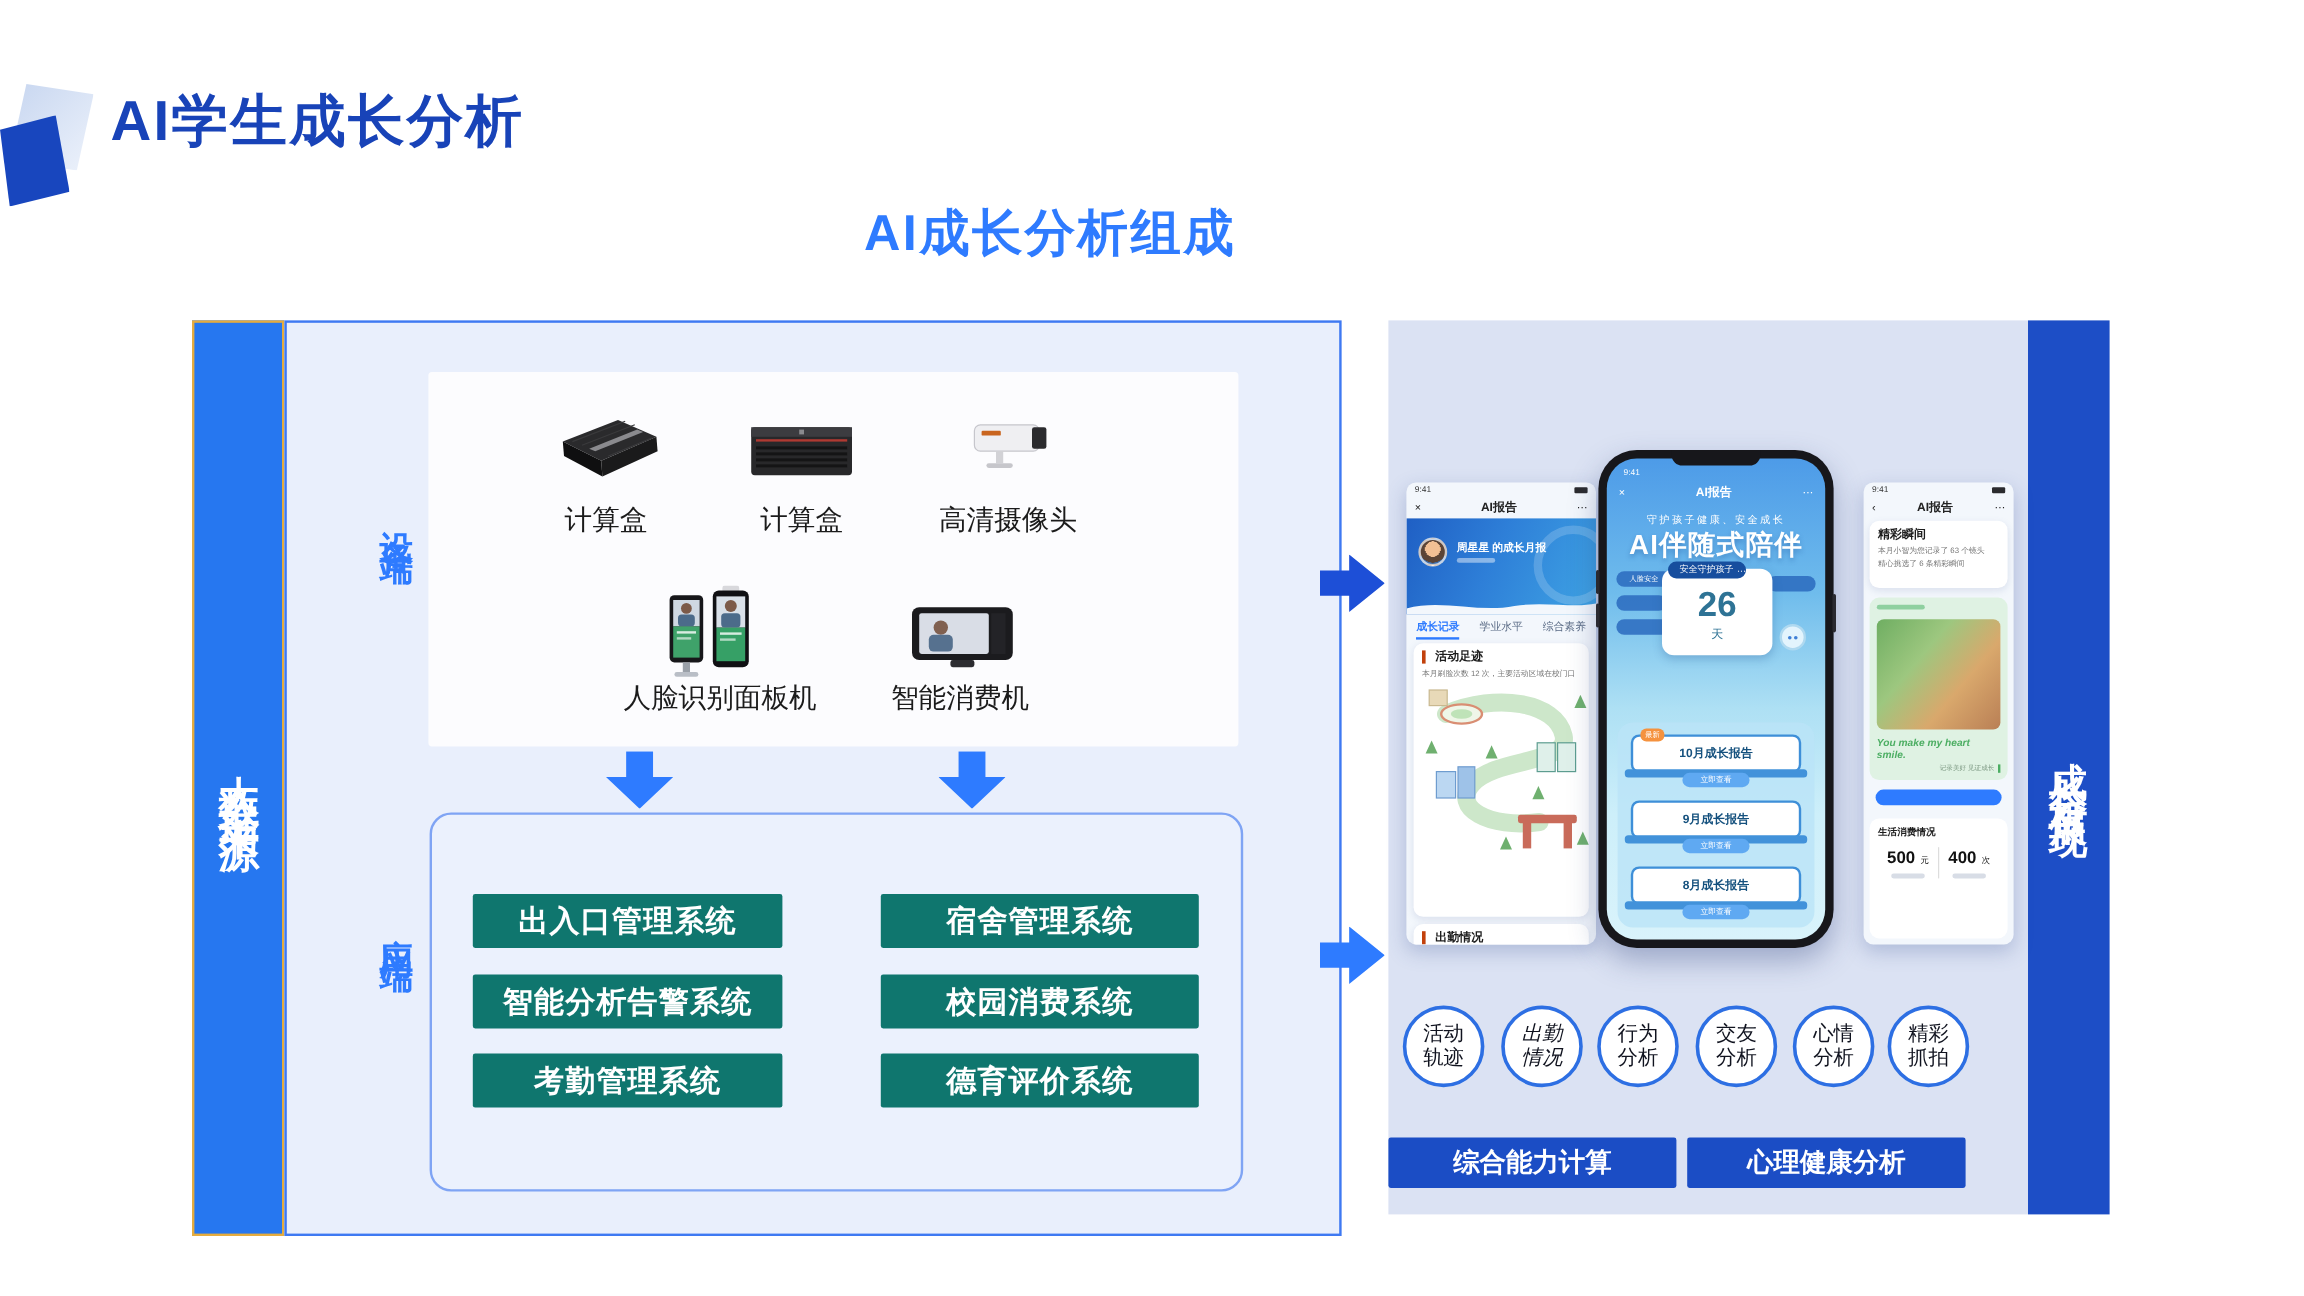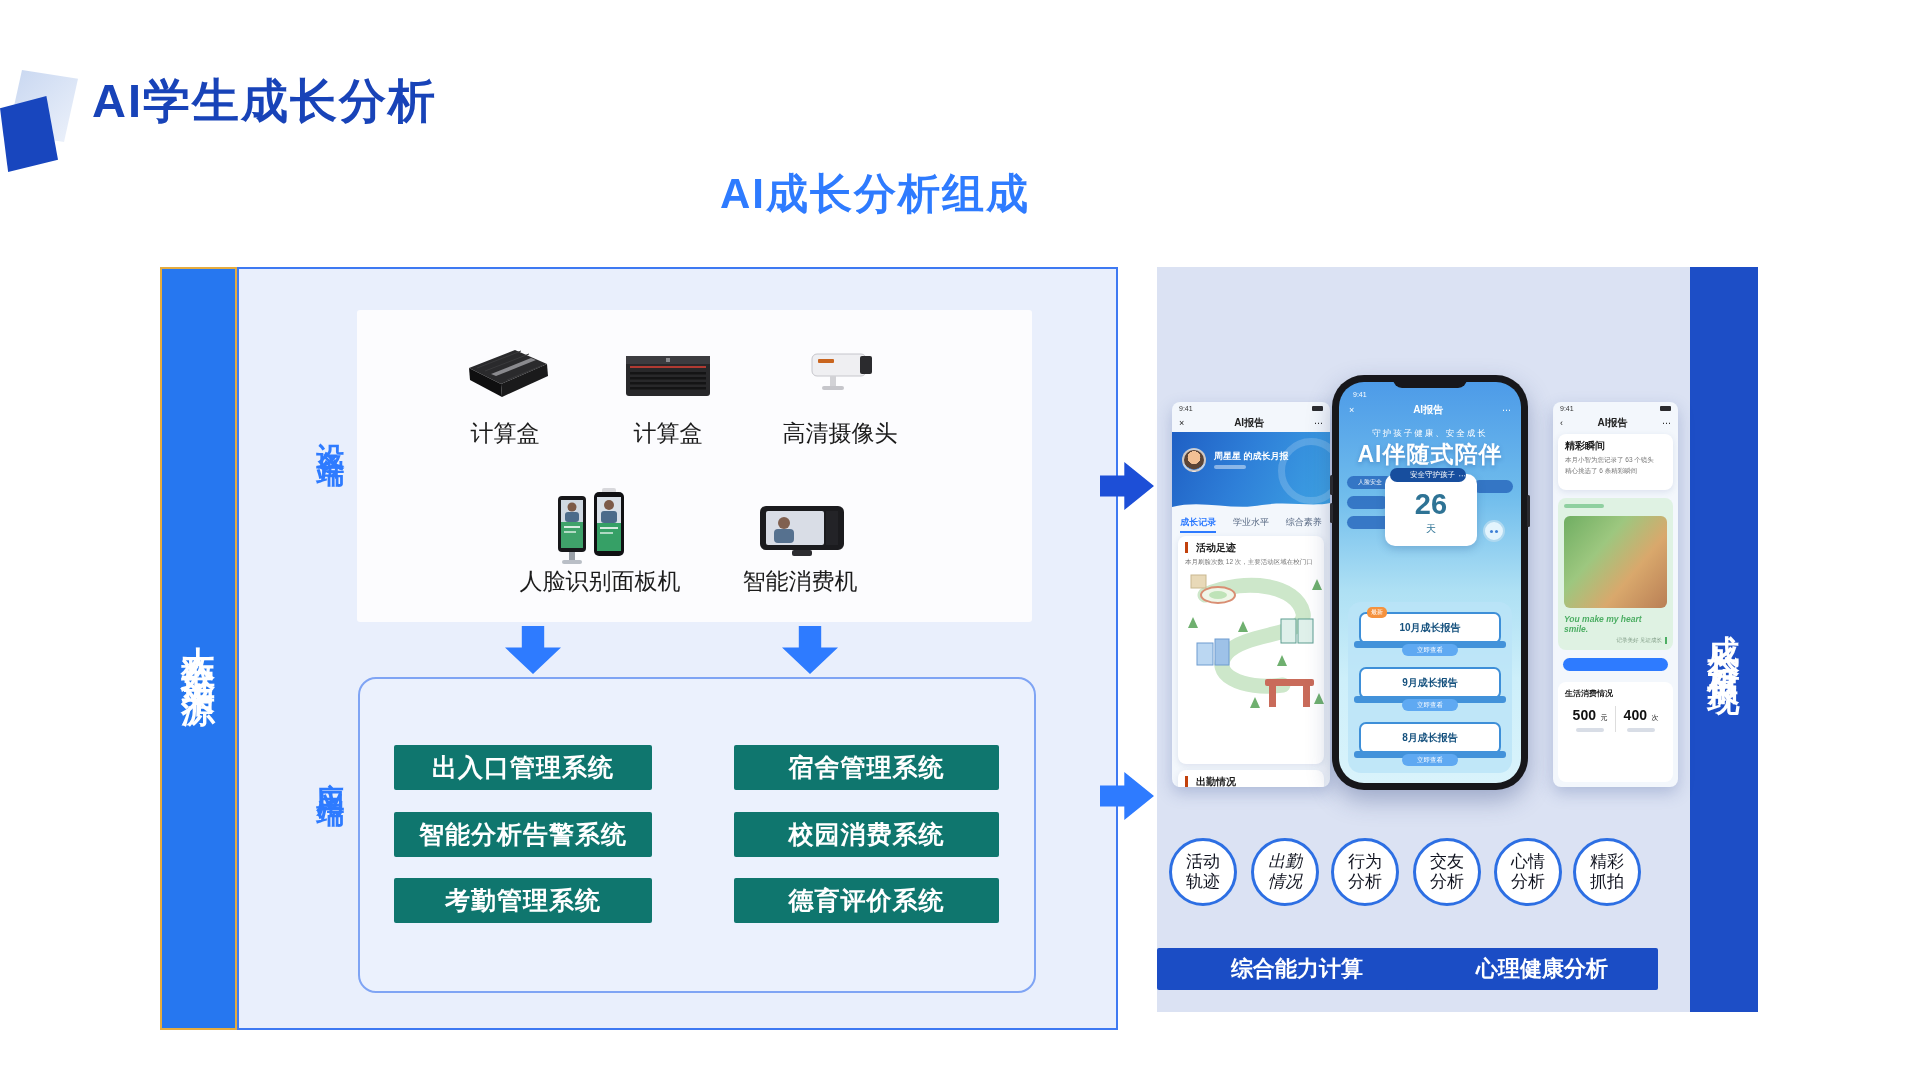--- a/index.html
+++ b/index.html
@@ -41,21 +41,21 @@
   
   .right-panel{left:1157px;top:267px;width:533px;height:745px;background:#DBE2F3;}
   .side-bar-right{left:1690px;top:267px;width:68px;height:745px;background:#1D4EC6;
     display:flex;align-items:center;justify-content:center;}
   .side-bar-right .vtext{font-size:32px;letter-spacing:10px;}
 
   .badge{position:absolute;width:68px;height:68px;border-radius:50%;background:#ffffff;
     border:3px solid #2D6FE3;box-sizing:border-box;text-align:center;
     font-size:17px;line-height:1.18;color:#10131f;display:flex;flex-direction:column;justify-content:center;}
   .bottom-btn{position:absolute;top:948px;height:42px;background:#1B4DC5;color:#fff;
-    font-size:22px;font-weight:bold;display:flex;align-items:center;justify-content:center;border-radius:2px;padding-left:20px;}
+    font-size:22px;font-weight:bold;display:flex;align-items:center;justify-content:center;border-radius:2px;}
 
   
   .screen{background:#ffffff;border-radius:8px;box-shadow:0 6px 16px rgba(60,85,150,.28);overflow:hidden;}
   .screen-left{left:1172px;top:402px;width:158px;height:385px;z-index:1;background:#F3F7FC;}
   .screen-right{left:1553px;top:402px;width:125px;height:385px;z-index:1;background:#F3F7FC;}
   .s-status{position:absolute;left:0;right:0;top:3px;padding:0 7px;display:flex;
     justify-content:space-between;align-items:center;font-size:7px;color:#333;background:transparent;}
   .batt{width:11px;height:5px;background:#2b2b2e;border-radius:1px;}
   .s-nav{position:absolute;left:0;right:0;top:13px;height:16px;display:flex;align-items:center;
     justify-content:space-between;padding:0 7px;font-size:9px;color:#222;}
@@ -93,22 +93,22 @@
   .p-nav{position:absolute;left:0;right:0;top:21px;display:flex;justify-content:space-between;
     align-items:center;padding:0 10px;color:#fff;font-size:9px;}
   .p-nav .t{font-size:10px;font-weight:bold;}
   .tagline{position:absolute;left:0;right:0;top:46px;text-align:center;color:#fff;font-size:8.5px;letter-spacing:2px;}
   .headline{position:absolute;left:0;right:0;top:57px;text-align:center;color:#fff;font-size:23px;font-weight:900;
     letter-spacing:1px;text-shadow:0 2px 4px rgba(20,70,140,.35);}
   .pill{position:absolute;height:13px;background:rgba(42,106,190,.85);border-radius:7px;
     color:#fff;font-size:6px;display:flex;align-items:center;justify-content:center;}
   .card26{position:absolute;left:46px;top:92px;width:92px;height:72px;background:#fff;border-radius:10px;
     box-shadow:0 3px 8px rgba(40,90,150,.3);}
-  .card26-head{position:absolute;left:5px;right:11px;top:-6px;height:14px;background:#174E9E;border-radius:7px;
-    color:#fff;font-size:7.5px;display:flex;align-items:center;justify-content:space-between;gap:3px;padding-left:20px;}
+  .card26-head{position:absolute;left:5px;right:22px;top:-6px;height:14px;background:#174E9E;border-radius:7px;
+    color:#fff;font-size:7.5px;display:flex;align-items:center;justify-content:flex-end;gap:3px;}
   .days{position:absolute;left:0;right:0;top:14px;text-align:center;font-size:29px;font-weight:800;color:#2E7395;}
   .days-unit{position:absolute;left:0;right:0;top:48px;text-align:center;font-size:10px;color:#2E7395;}
   .robot{position:absolute;right:16px;top:138px;width:22px;height:22px;border-radius:50%;
     background:#E3F4FD;border:2px solid #AFD9F0;box-sizing:border-box;}
   .robot i{position:absolute;top:8px;width:3px;height:3px;border-radius:50%;background:#3E7FD6;}
   .reports{position:absolute;left:9px;right:9px;top:172px;bottom:10px;background:rgba(186,228,247,.8);
     border-radius:13px;padding:10px 9px;box-sizing:border-box;margin-top:48px;}
   .shelf{position:relative;height:42px;margin-bottom:13px;}
   .shelf-board{position:absolute;left:2px;right:2px;top:0;bottom:10px;background:#fff;
     border:2px solid #3E8FD8;border-radius:7px;display:flex;align-items:center;justify-content:center;

